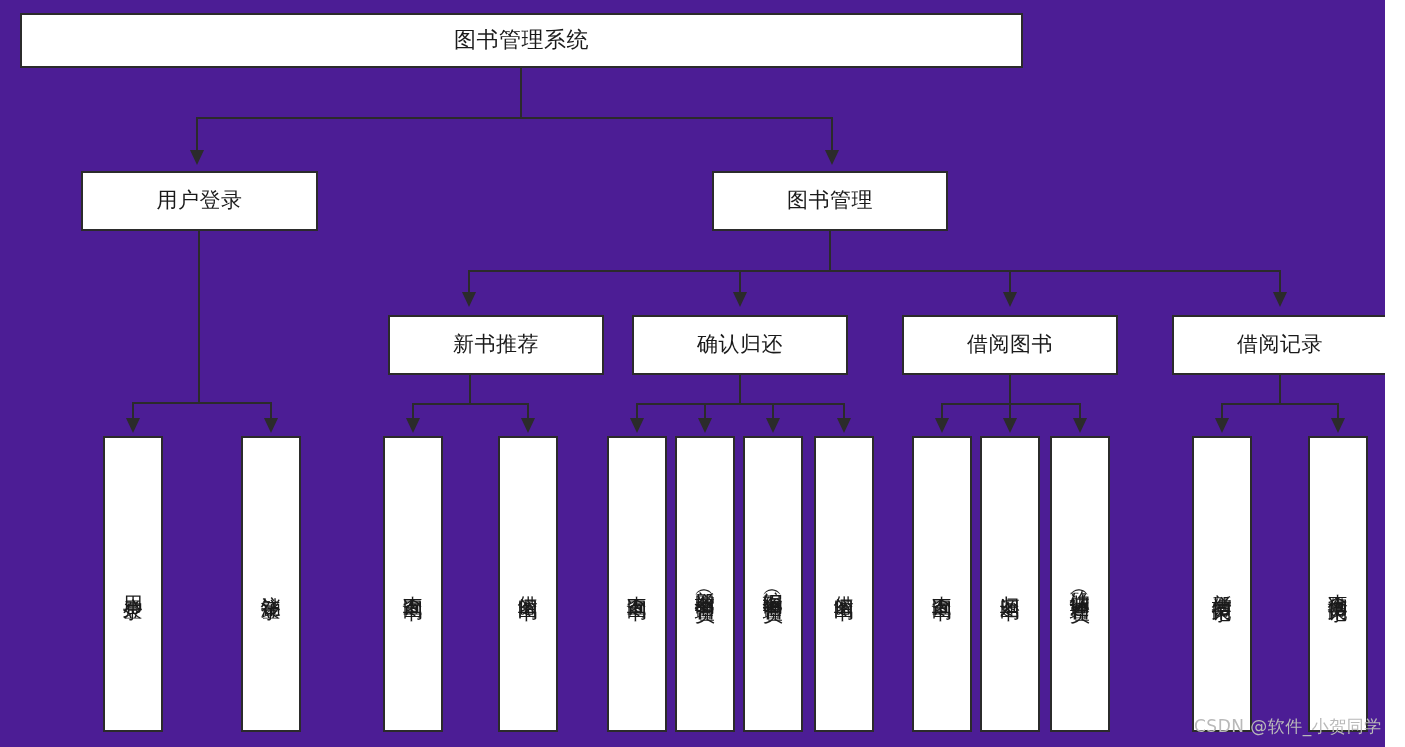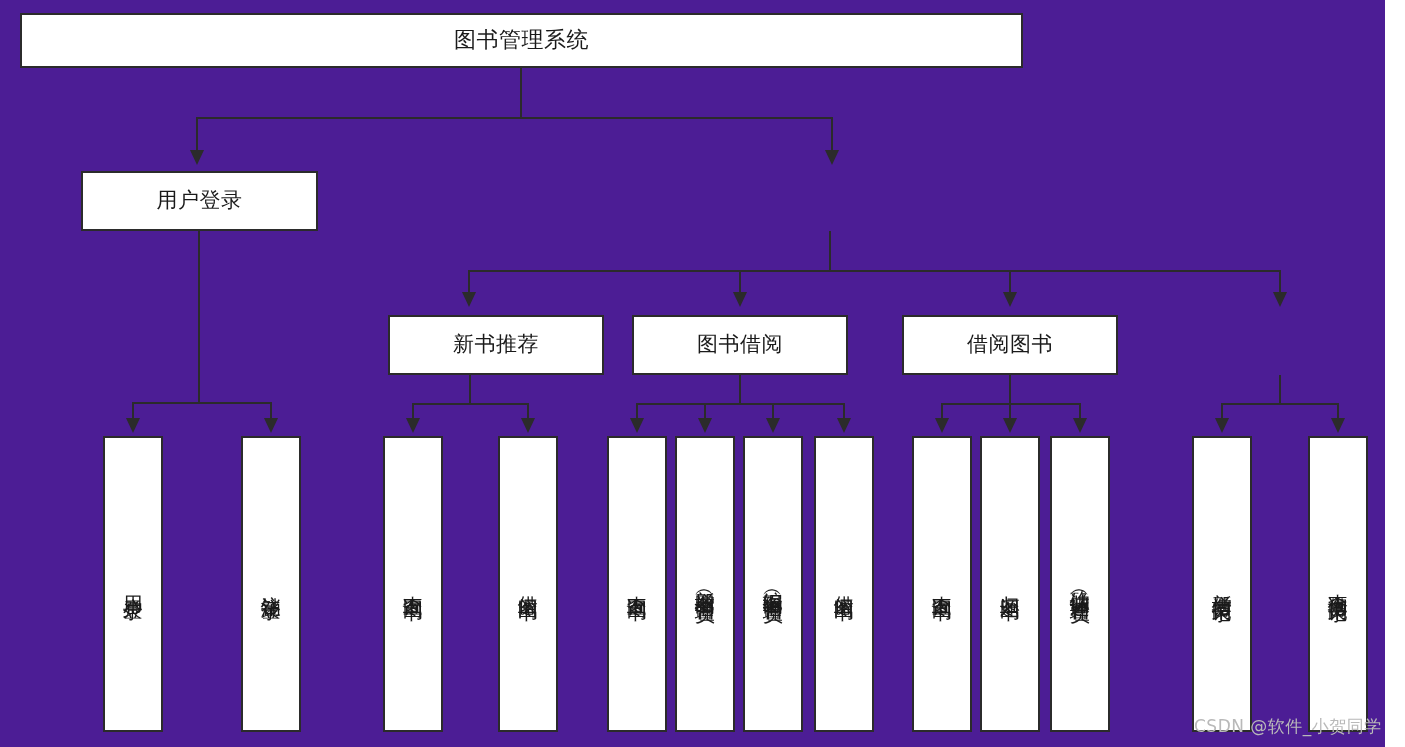--- a/index.html
+++ b/index.html
@@ -97,20 +97,23 @@
 
   <div class="edge v" style="left:196px; top:117px; width:2px; height:35px;"></div>
   <div class="arrow" style="left:190px; top:150px;"></div>
   <div class="edge v" style="left:831px; top:117px; width:2px; height:35px;"></div>
   <div class="arrow" style="left:825px; top:150px;"></div>
 
   <div class="node" style="left:81px; top:171px; width:237px; height:60px;">
     <span class="node-label">用户登录</span>
   </div>
 
+  <div class="node" style="left:712px; top:171px; width:236px; height:60px;">
+    <span class="node-label">图书管理</span>
+  </div>
 
   <div class="edge v" style="left:198px; top:231px; width:2px; height:172px;"></div>
   <div class="edge h" style="left:133px; top:402px; width:138px; height:2px;"></div>
   <div class="edge v" style="left:132px; top:402px; width:2px; height:18px;"></div>
   <div class="arrow" style="left:126px; top:418px;"></div>
   <div class="edge v" style="left:270px; top:402px; width:2px; height:18px;"></div>
   <div class="arrow" style="left:264px; top:418px;"></div>
 
   <div class="edge v" style="left:829px; top:231px; width:2px; height:40px;"></div>
   <div class="edge h" style="left:468px; top:270px; width:812px; height:2px;"></div>
@@ -124,24 +127,27 @@
   <div class="edge v" style="left:1009px; top:270px; width:2px; height:24px;"></div>
   <div class="arrow" style="left:1003px; top:292px;"></div>
 
   <div class="edge v" style="left:1279px; top:270px; width:2px; height:24px;"></div>
   <div class="arrow" style="left:1273px; top:292px;"></div>
 
   <div class="node" style="left:362px; top:315px; width:216px; height:60px;margin-left:26px;">
     <span class="node-label">新书推荐</span>
   </div>
   <div class="node" style="left:632px; top:315px; width:216px; height:60px;">
-    <span class="node-label">图书借阅</span>
+    <span class="node-label">确认归还</span>
   </div>
   <div class="node" style="left:902px; top:315px; width:216px; height:60px;">
     <span class="node-label">借阅图书</span>
+  </div>
+  <div class="node" style="left:1172px; top:315px; width:216px; height:60px;">
+    <span class="node-label">借阅记录</span>
   </div>
 
   <div class="edge v" style="left:469px; top:375px; width:2px; height:29px;"></div>
   <div class="edge h" style="left:412px; top:403px; width:117px; height:2px;"></div>
   <div class="edge v" style="left:412px; top:403px; width:2px; height:17px;"></div>
   <div class="arrow" style="left:406px; top:418px;"></div>
   <div class="edge v" style="left:527px; top:403px; width:2px; height:17px;"></div>
   <div class="arrow" style="left:521px; top:418px;"></div>
 
   <div class="edge v" style="left:739px; top:375px; width:2px; height:29px;"></div>

